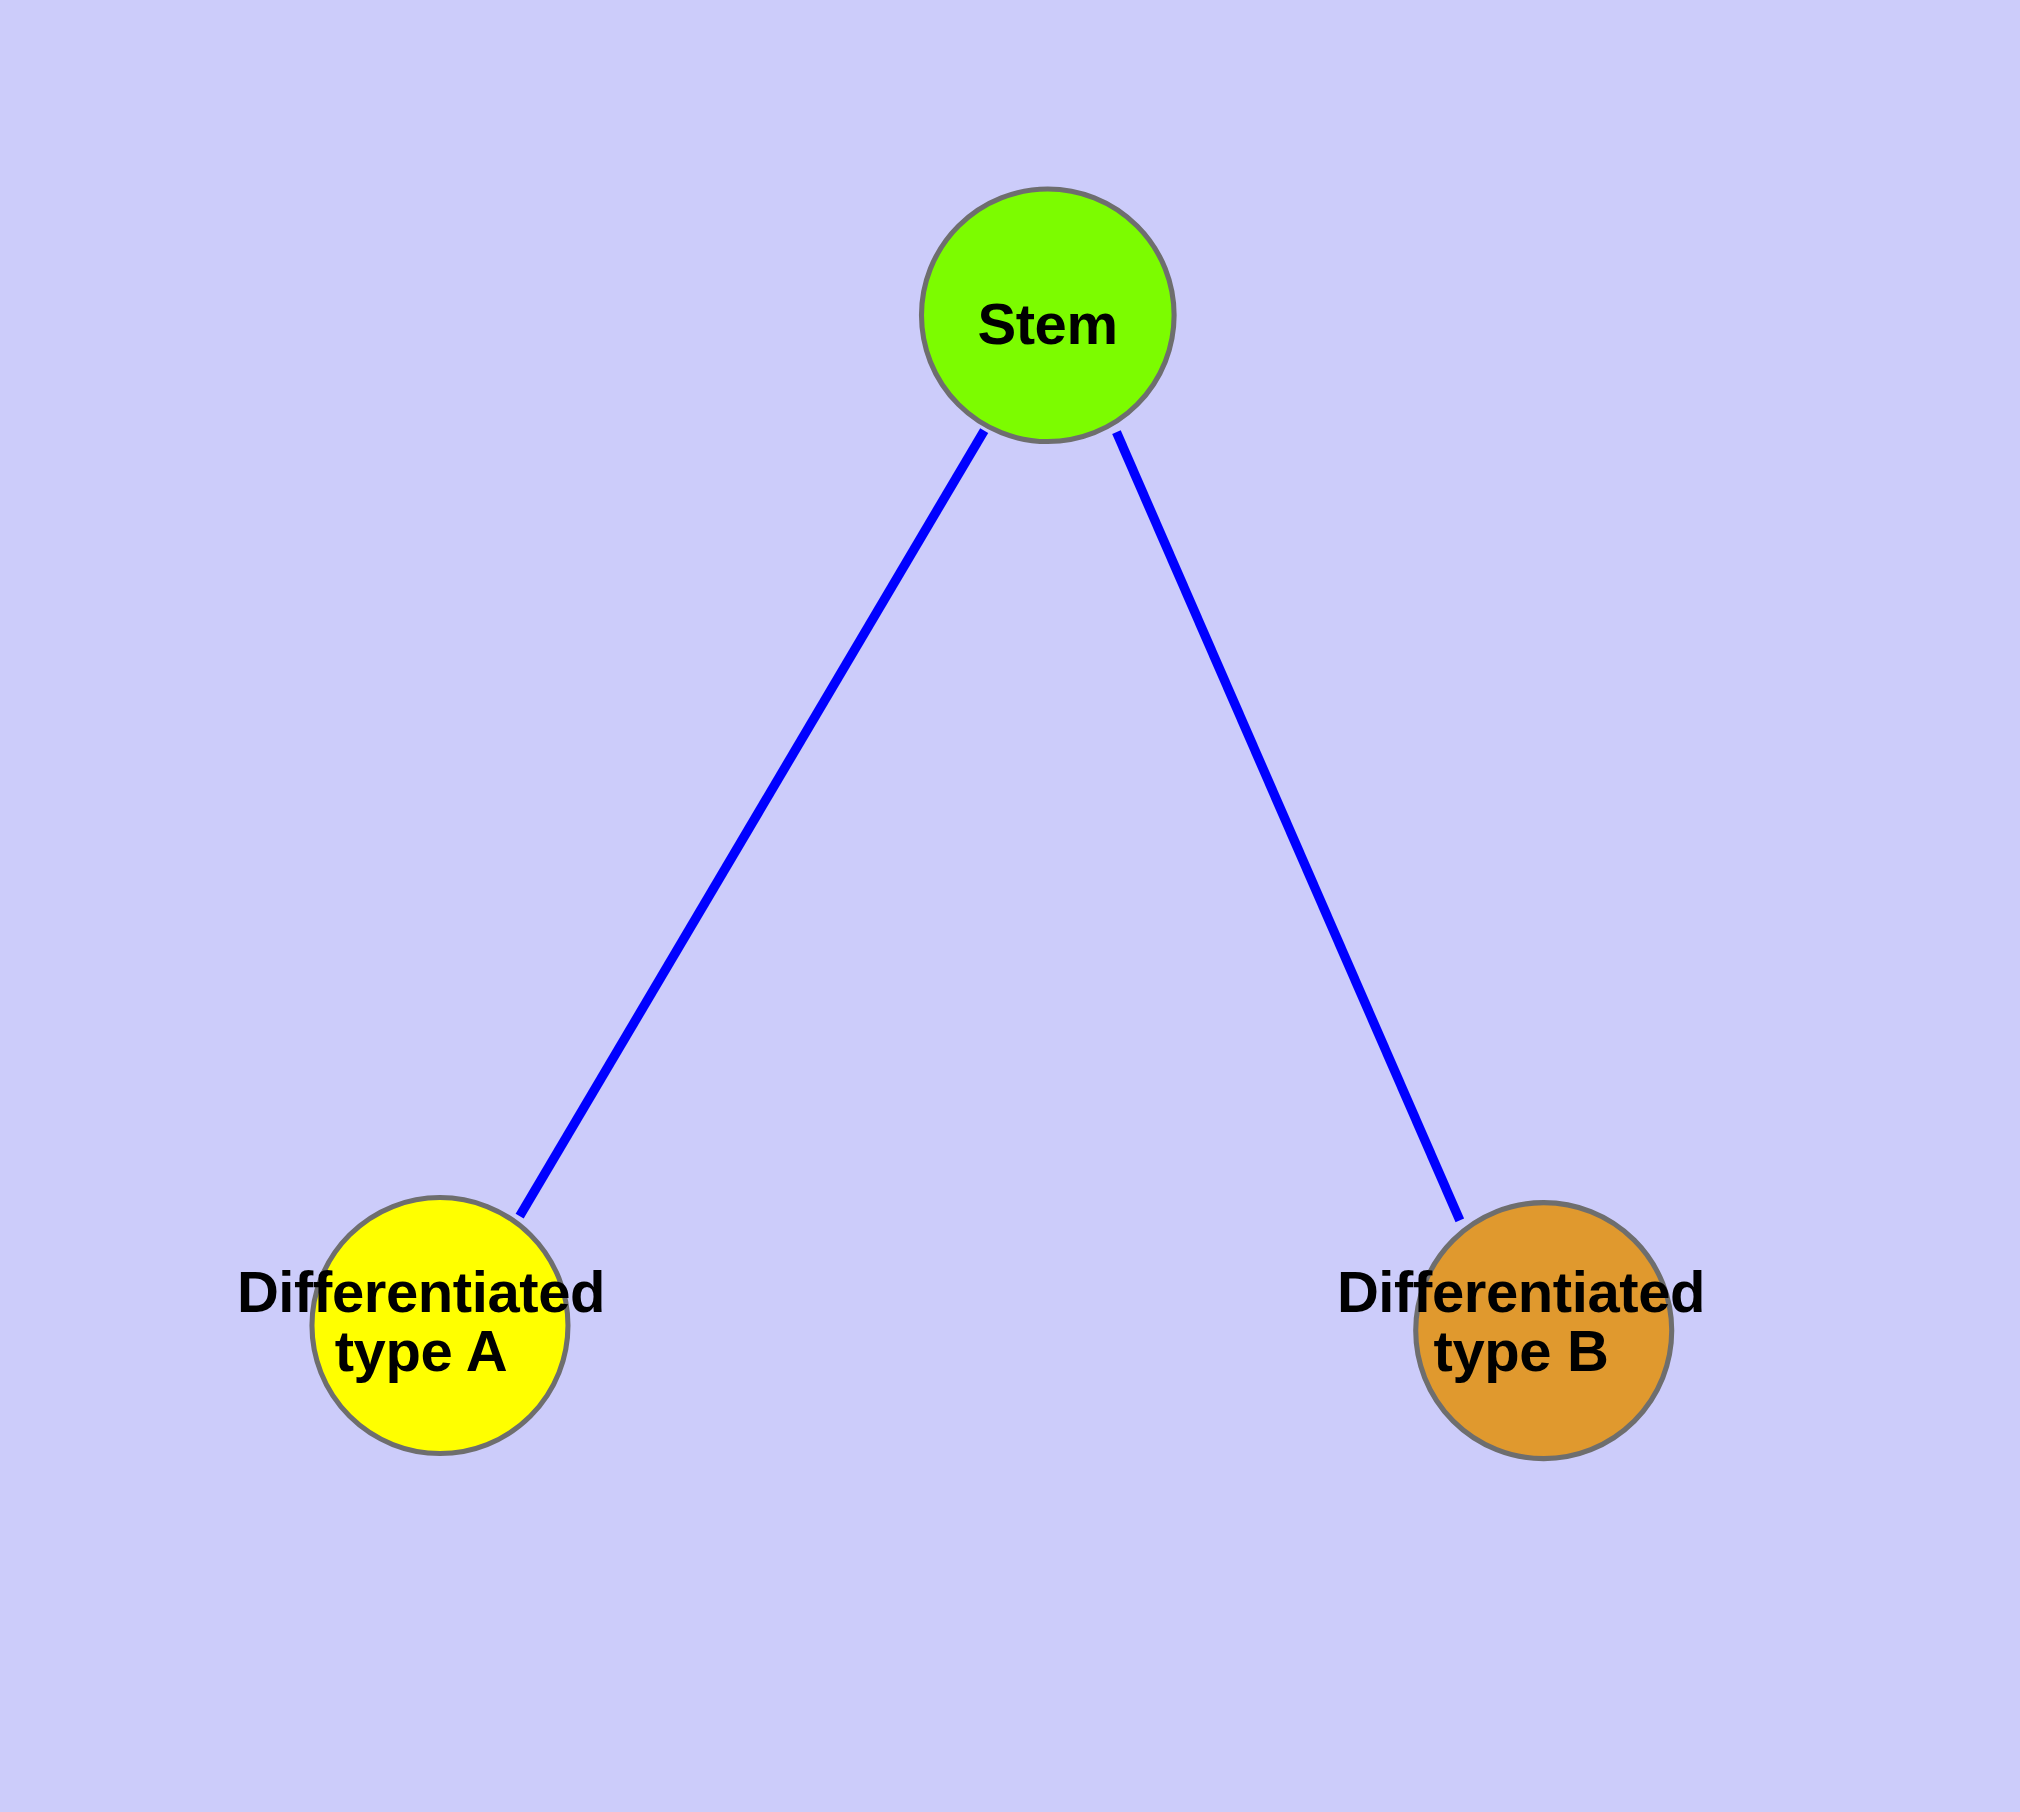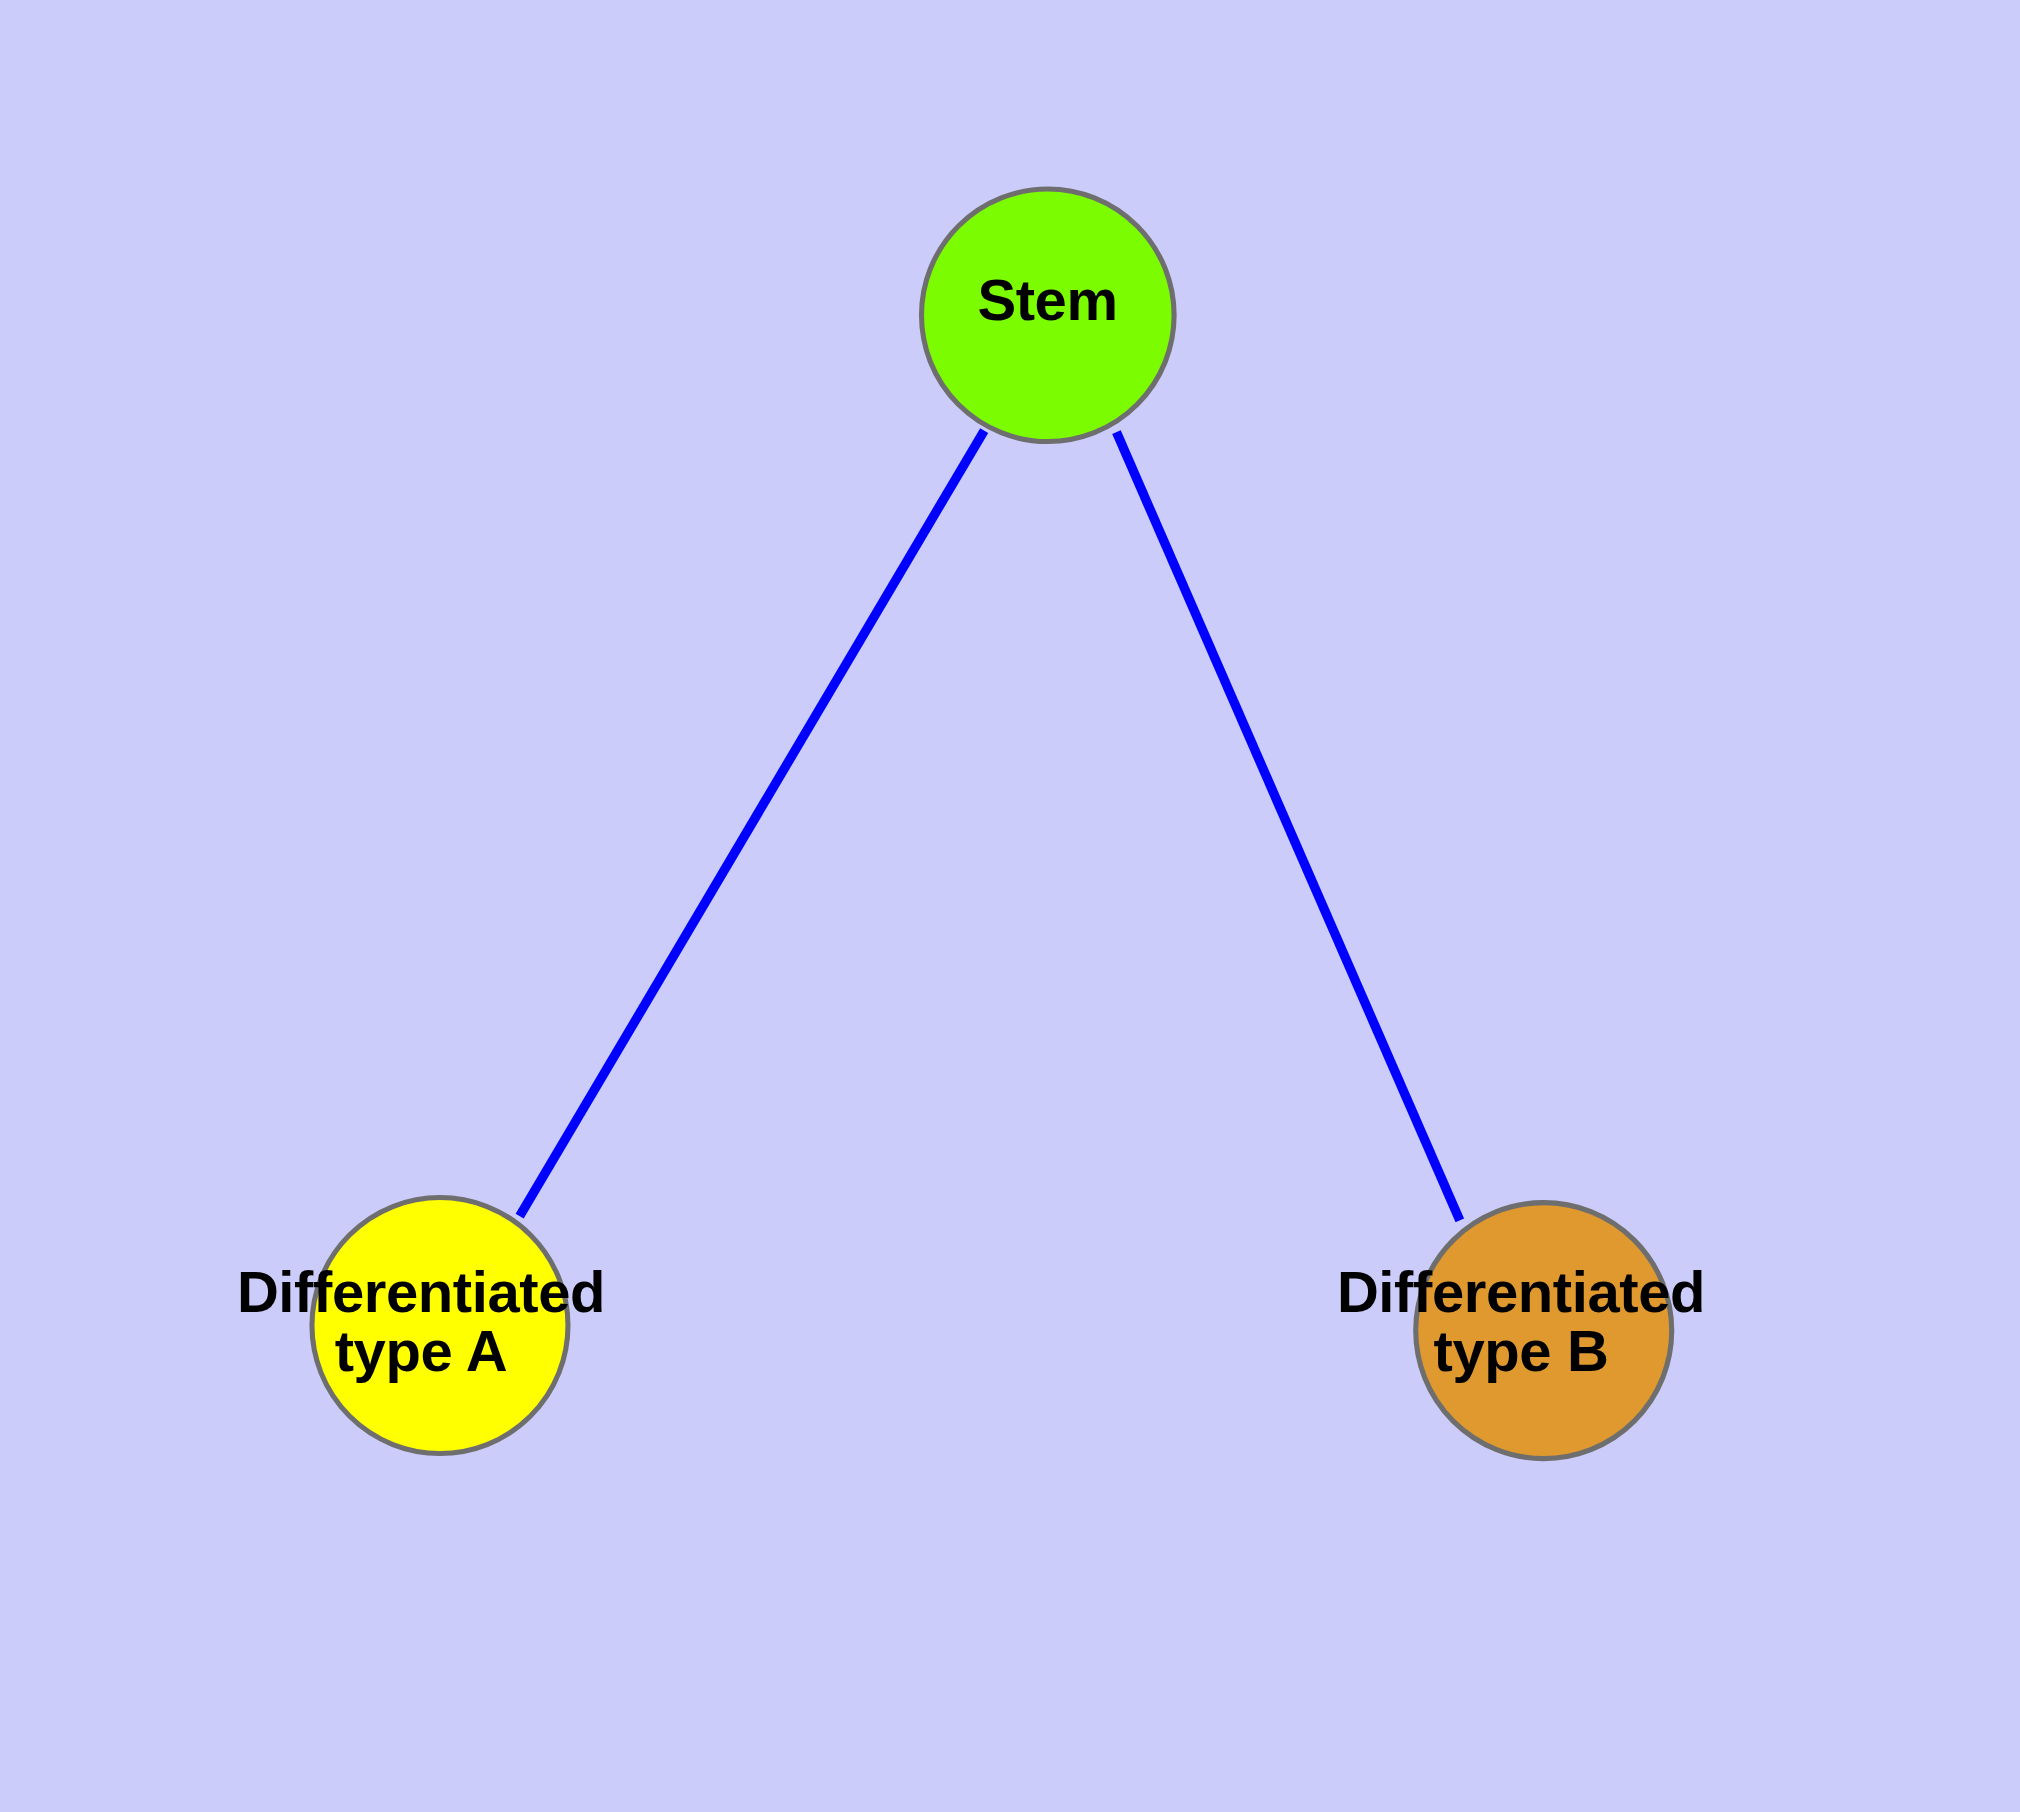--- a/index.html
+++ b/index.html
@@ -47,21 +47,21 @@
         <line x1="1317" y1="510" x2="1722" y2="1440" stroke="#0000ff" stroke-width="11" stroke-linecap="butt"></line>
       </g>
     <g id="node-layer">
         <circle cx="1236" cy="372" r="149" fill="#7cfc00" stroke="#6e6e6e" stroke-width="6"></circle>
         <circle cx="519" cy="1564" r="151" fill="#ffff00" stroke="#6e6e6e" stroke-width="6"></circle>
         <circle cx="1821" cy="1570" r="151" fill="#e0992e" stroke="#6e6e6e" stroke-width="6"></circle>
       </g>
   </svg>
 
   <div id="label-layer">
-      <div class="node-label" style="font-size: 58px; color: rgb(0, 0, 0); width: 441px; left: 827px; top: 270px;">Stem</div>
+      <div class="node-label" style="font-size: 58px; color: rgb(0, 0, 0); width: 441px; left: 827px; top: 294px;">Stem</div>
       <div class="node-label" style="font-size: 58px; color: rgb(0, 0, 0); width: 644px; left: 99px; top: 1262px;">Differentiated
 type A</div>
       <div class="node-label" style="font-size: 58px; color: rgb(0, 0, 0); width: 644px; left: 1199px; top: 1262px;">Differentiated
 type B</div>
     </div>
 
 </div>
 
 
 </body></html>

